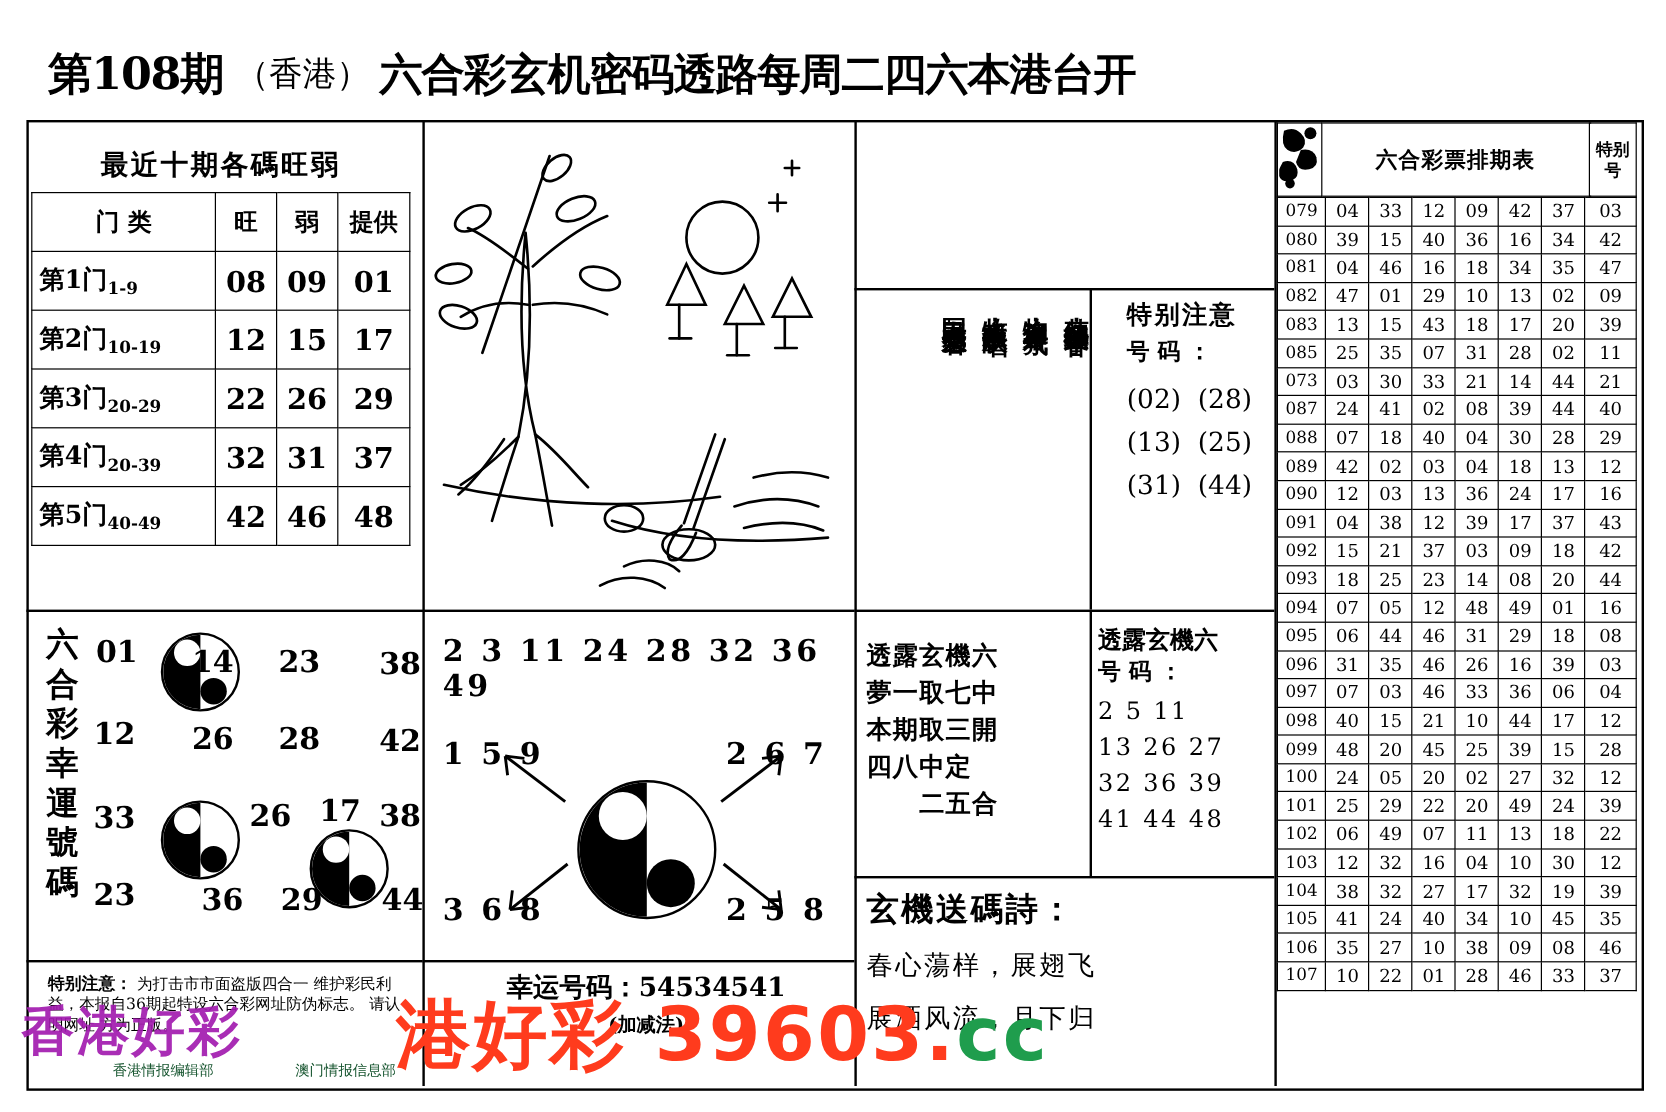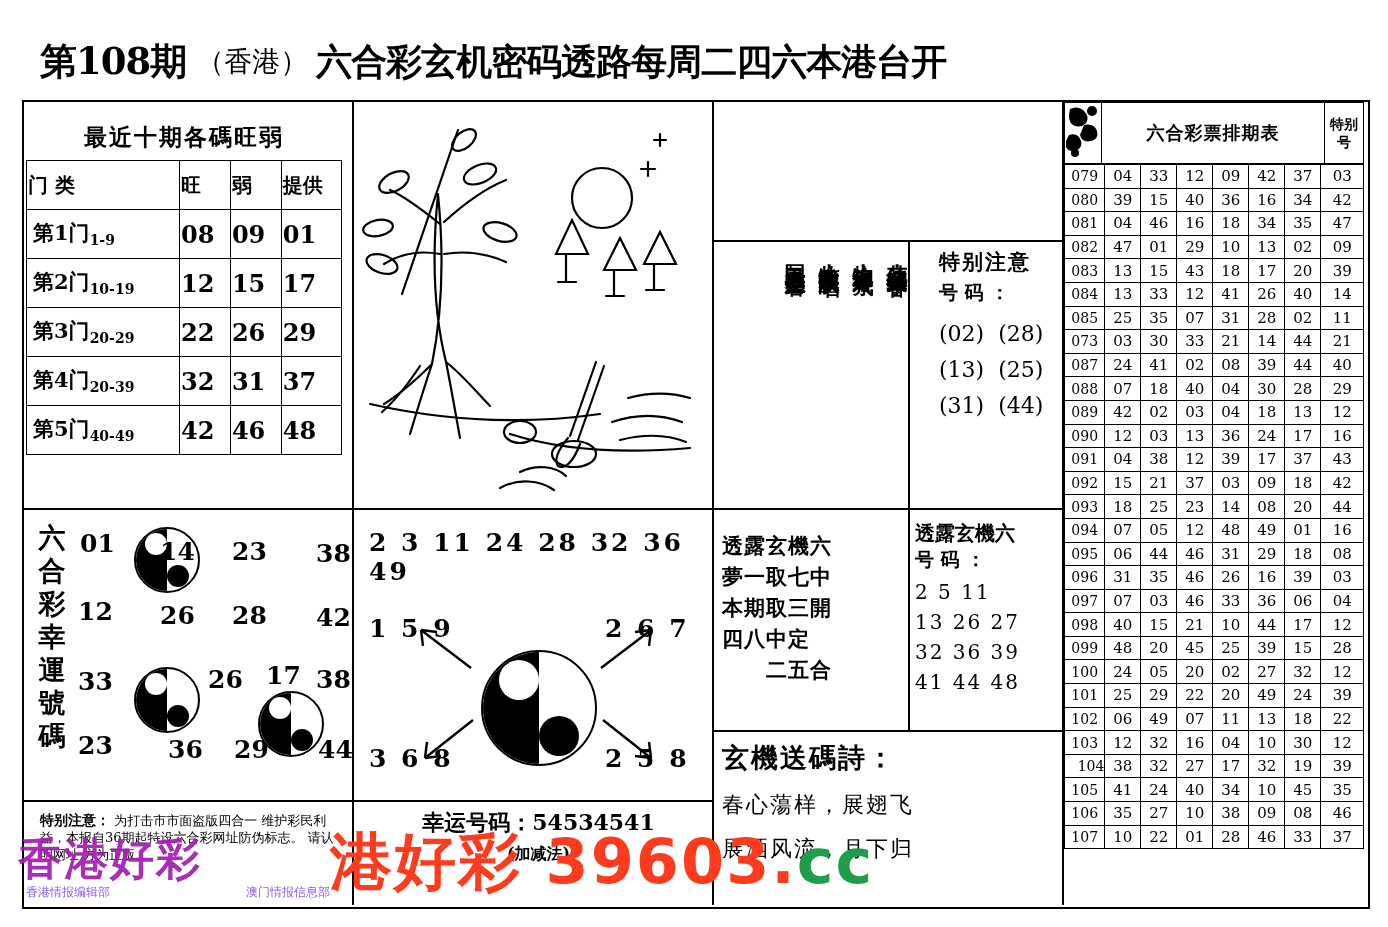--- a/index.html
+++ b/index.html
@@ -12,39 +12,39 @@
   .hdr-paren{font-size:28px;font-family:"DejaVu Serif",serif;margin-left:10px;}
   .hdr-main{font-family:"DejaVu Serif","Liberation Serif",serif;font-weight:bold;font-size:36px;margin-left:8px;letter-spacing:-1px;}
 
   
   .frame{position:absolute;left:22px;top:100px;width:1344px;height:805px;border:2px solid #000;}
 
   
   .vline{position:absolute;top:0;width:2px;background:#000;}
   .tbl-title{font-family:"DejaVu Serif",serif;font-weight:bold;font-size:23px;text-align:center;padding-top:12px;letter-spacing:2px;}
   table.grid{border-collapse:collapse;width:100%;}
-  table.grid td,table.grid th{border:1.5px solid #000;font-family:"DejaVu Serif",serif;}
+  table.grid td,table.grid th{border:1.5px solid #000;text-align:center;font-family:"DejaVu Serif",serif;}
 
   .t1{position:absolute;left:26px;top:160px;width:316px;}
   .t1 td{height:46px;font-size:24px;font-weight:bold;}
   .t1 td.hd{font-size:20px;}
   .t1 td.lbl{font-size:21px;text-align:left;padding-left:6px;font-weight:bold;}
   .t1 td.lbl sub{font-size:14px;}
 
   
   .lucky{position:absolute;left:26px;top:515px;width:318px;height:282px;}
   .lucky-vert{position:absolute;left:4px;top:6px;width:44px;font-family:"DejaVu Serif",serif;font-weight:bold;font-size:27px;line-height:33px;text-align:center;}
   .lk-num{position:absolute;font-family:"DejaVu Serif",serif;font-weight:bold;font-size:25px;}
   .yy{position:absolute;border-radius:50%;background:#fff;border:2px solid #000;overflow:hidden;}
   .yy::before{content:"";position:absolute;left:0;top:0;width:50%;height:100%;background:#000;}
   .yy .d1,.yy .d2{position:absolute;border-radius:50%;}
 
   .notice{position:absolute;left:40px;top:812px;width:300px;font-family:"DejaVu Serif",serif;font-size:13px;line-height:17px;}
   .notice b{font-size:14px;}
-  .footnote{position:absolute;left:26px;top:884px;width:320px;font-size:12px;font-family:"DejaVu Serif",serif;color:#8b5cf6;}
+  .footnote{position:absolute;left:26px;top:884px;width:320px;font-size:12px;font-family:"DejaVu Serif",serif;color:#14532d;text-align:center;}
 
   
   .sketch{position:absolute;left:360px;top:104px;width:350px;height:404px;}
 
   
   .cnums{position:absolute;left:365px;top:522px;width:345px;height:280px;}
   .crow{font-family:"DejaVu Serif",serif;font-size:25px;font-weight:bold;letter-spacing:3px;}
 
   .lucky-code{position:absolute;left:366px;top:808px;width:345px;text-align:center;font-family:"DejaVu Serif",serif;font-size:22px;font-weight:bold;}
   .lucky-code .sub{font-size:16px;display:block;margin-top:6px;}
@@ -403,30 +403,20 @@
             <td class="idx" style="width:36px;">083</td>
             <td style="width:32px;">13</td>
             <td style="width:32px;">15</td>
             <td style="width:32px;">43</td>
             <td style="width:32px;">18</td>
             <td style="width:32px;">17</td>
             <td style="width:32px;">20</td>
             <td style="width:38px;">39</td>
           </tr>
           <tr>
-            <td class="idx" style="width:36px;">084</td>
-            <td style="width:32px;">13</td>
-            <td style="width:32px;">33</td>
-            <td style="width:32px;">12</td>
-            <td style="width:32px;">41</td>
-            <td style="width:32px;">26</td>
-            <td style="width:32px;">40</td>
-            <td style="width:38px;">14</td>
-          </tr>
-          <tr>
             <td class="idx" style="width:36px;">085</td>
             <td style="width:32px;">25</td>
             <td style="width:32px;">35</td>
             <td style="width:32px;">07</td>
             <td style="width:32px;">31</td>
             <td style="width:32px;">28</td>
             <td style="width:32px;">02</td>
             <td style="width:38px;">11</td>
           </tr>
           <tr>
@@ -603,21 +593,21 @@
             <td class="idx" style="width:36px;">103</td>
             <td style="width:32px;">12</td>
             <td style="width:32px;">32</td>
             <td style="width:32px;">16</td>
             <td style="width:32px;">04</td>
             <td style="width:32px;">10</td>
             <td style="width:32px;">30</td>
             <td style="width:38px;">12</td>
           </tr>
           <tr>
-            <td class="idx" style="width:36px;text-align:right;">104</td>
+            <td class="idx" style="width:36px;">104</td>
             <td style="width:32px;">38</td>
             <td style="width:32px;">32</td>
             <td style="width:32px;">27</td>
             <td style="width:32px;">17</td>
             <td style="width:32px;">32</td>
             <td style="width:32px;">19</td>
             <td style="width:38px;">39</td>
           </tr>
           <tr>
             <td class="idx" style="width:36px;">105</td>

